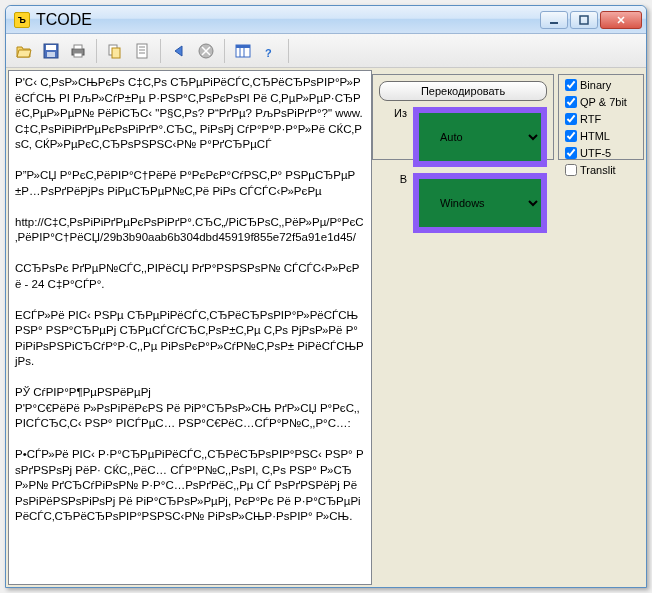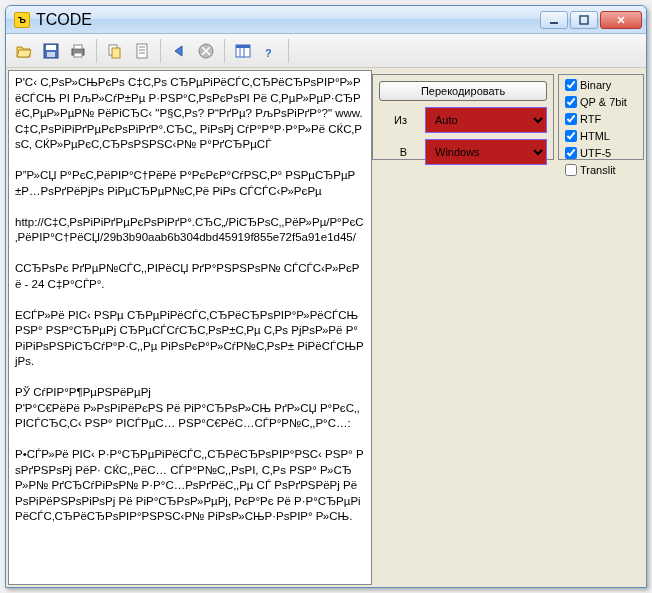--- a/index.html
+++ b/index.html
@@ -12,24 +12,24 @@
 .winbtn{width:28px;height:18px;border:1px solid #8aa9cf;border-radius:3px;background:linear-gradient(to bottom,#f3f8fd,#c8def5);display:flex;align-items:center;justify-content:center;font-size:10px;color:#2b4d72}
 .winbtn.close{background:linear-gradient(to bottom,#f3a8a1,#d9584a);color:#fff;border-color:#ad3a2e;width:42px}
 .toolbar{height:34px;background:linear-gradient(to bottom,#f7f7f7,#e8e8e8);border-bottom:1px solid #c9c9c9;display:flex;align-items:center;padding:0 6px;gap:3px}
 .tbtn{width:24px;height:24px;display:flex;align-items:center;justify-content:center;border:1px solid transparent;border-radius:3px}
 .tsep{width:1px;height:24px;background:#c5c5c5;margin:0 3px}
 .content{flex:1;display:flex;flex-direction:row;padding:2px;background:#ece9d8}
 .textarea{flex:1;background:#fff;border:1px solid #828790;padding:4px 6px;font-size:11.5px;line-height:1.35;color:#000;overflow-y:scroll;white-space:pre-wrap;word-break:break-all;position:relative}
 .bottom{height:86px;display:flex;gap:4px;margin-top:4px}
 .panel{border:1px solid #828790;background:#ece9d8;padding:6px}
 .left{width:182px;display:flex;flex-direction:column;gap:6px}
-.btn{background:linear-gradient(to bottom,#fff,#e6e6e6);border:1px solid #707070;border-radius:3px;padding:3px 24px;font-size:11px;text-align:center}
-.row{display:flex;align-items:center;gap:18px}
+.btn{background:linear-gradient(to bottom,#fff,#e6e6e6);border:1px solid #707070;border-radius:8px;padding:3px 24px;font-size:11px;text-align:center}
+.row{display:flex;gap:6px}
 .lbl{width:28px;text-align:right}
-select{flex:1;font-size:11px;padding:5px;border:1px solid #8b5cf6;background:#b91c1c}
+select{flex:1;font-size:11px;padding:17px;border:6px solid #8b5cf6;background:#15803d}
 .mid{width:86px;display:flex;flex-direction:column;gap:5px;padding:4px 6px}
 .chk{display:flex;align-items:center;gap:3px;font-size:11px}
 .chk input{width:12px;height:12px}
 .right{flex:1;background:#fff;padding:4px 6px;font-size:11px;line-height:1.4}
 .watermark{position:absolute;right:18px;bottom:8px;font-size:22px;font-style:italic;font-weight:bold;color:#d6e2ed;text-shadow:1px 1px 0 #fff;pointer-events:none;font-family:'Times New Roman',serif}
 svg{display:block}
 </style>
 </head>
 <body>
 

